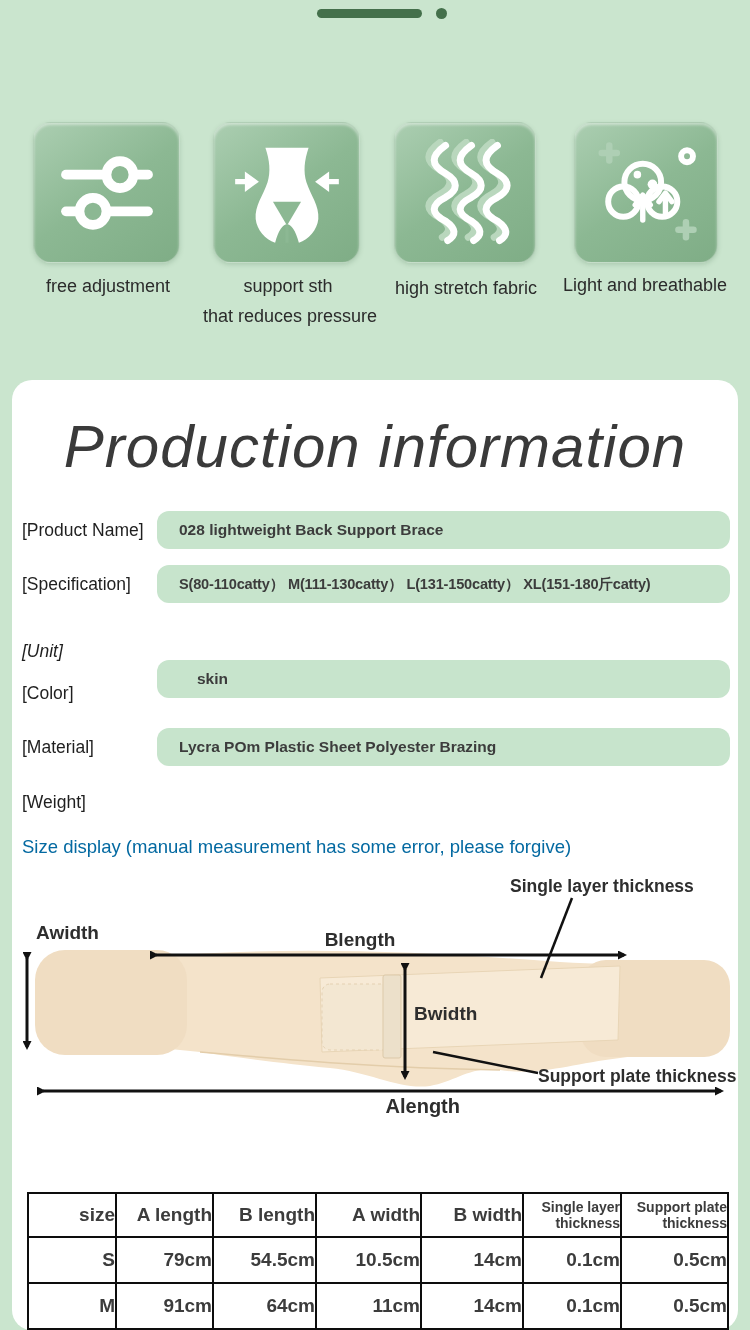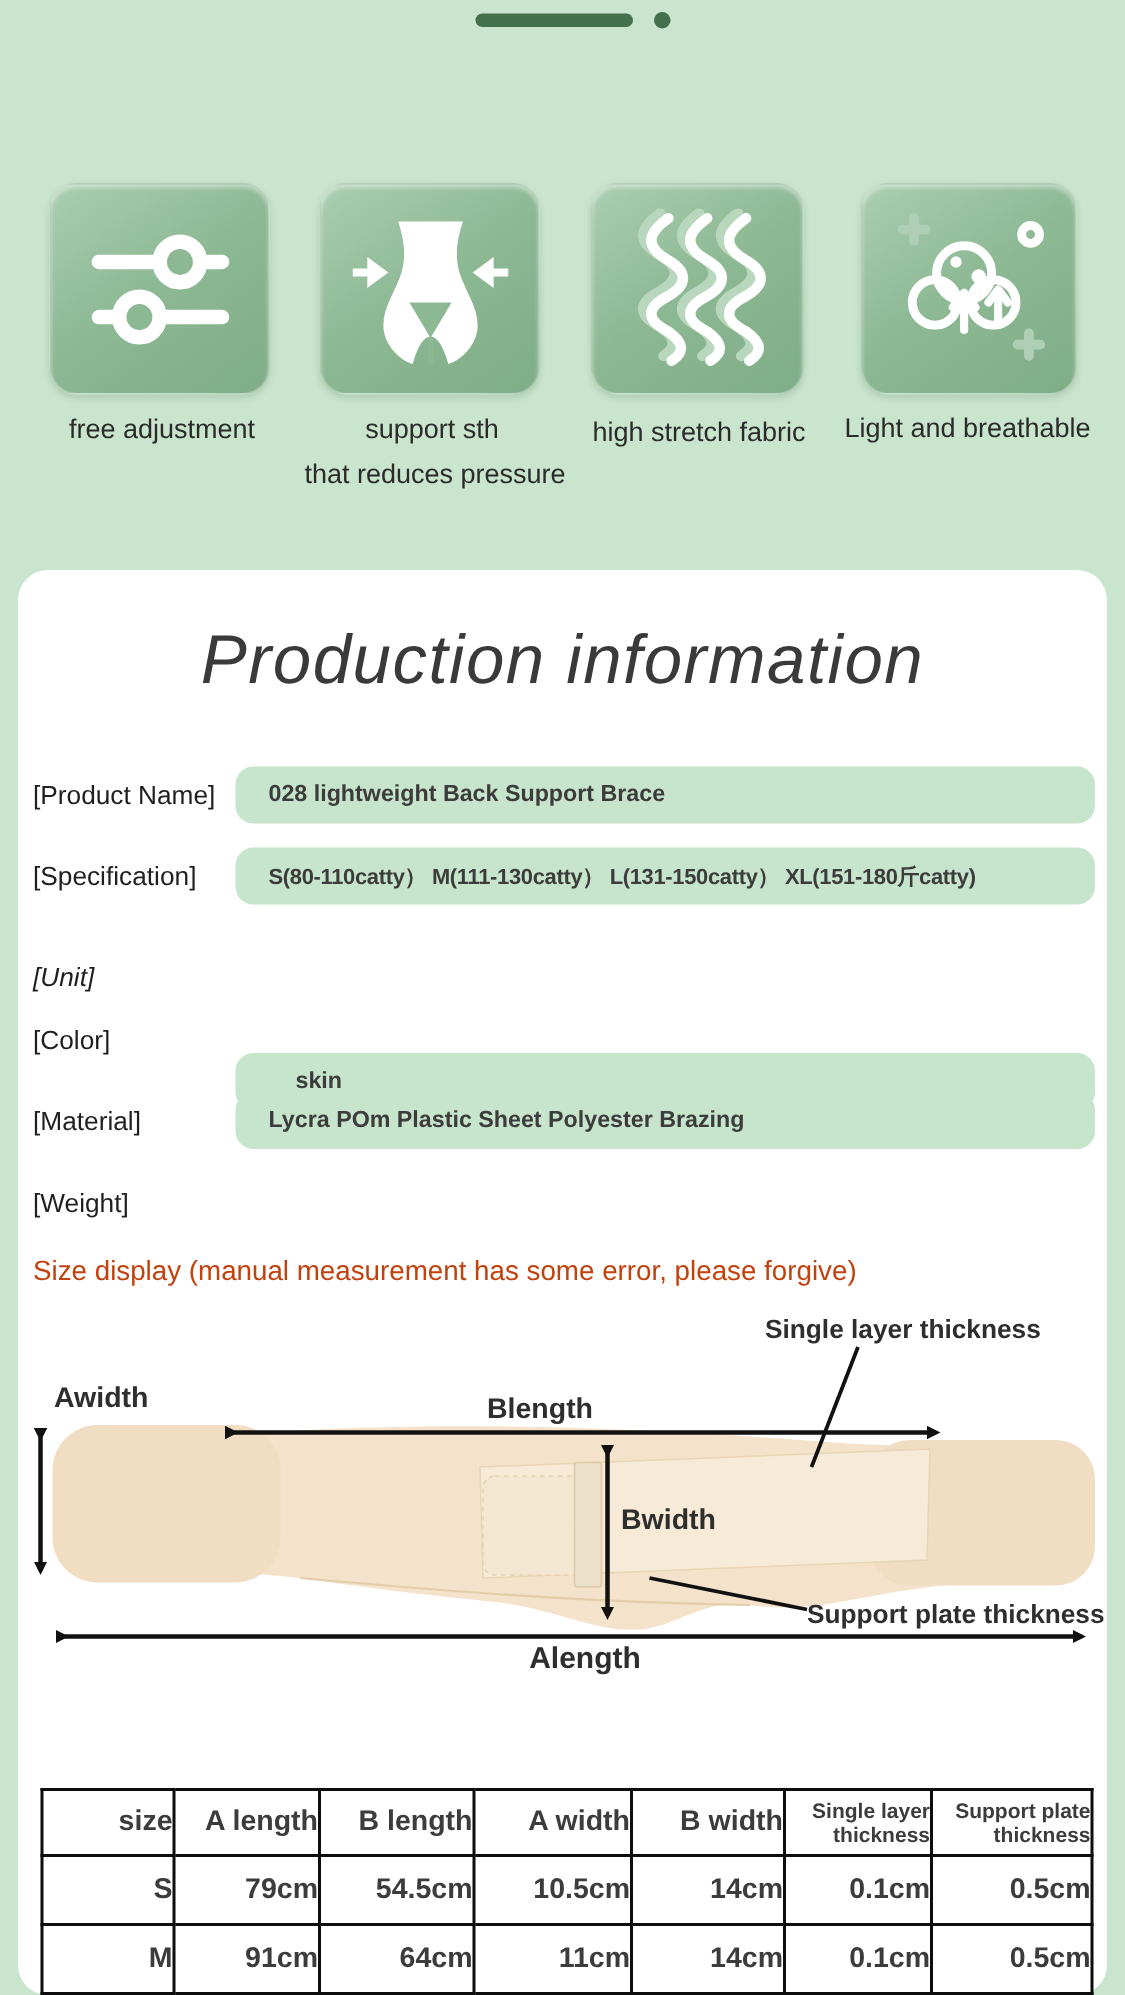--- a/index.html
+++ b/index.html
@@ -16,37 +16,37 @@
         border:1px solid rgba(255,255,255,.35);
         box-shadow:inset 0 2px 3px rgba(255,255,255,.45), 0 2px 4px rgba(90,130,100,.25);
         display:flex;align-items:center;justify-content:center;}
   .tile svg{width:108px;height:108px;display:block;}
   .feat-label{position:absolute;width:220px;text-align:center;font-size:18px;font-weight:500;color:#2b2b2b;}
 
   
   .card{position:absolute;left:12px;top:380px;width:726px;height:950px;background:#ffffff;border-radius:20px;}
 
   .prod-title{position:absolute;left:0;top:412px;width:750px;text-align:center;
-              font-style:italic;font-size:46px;font-weight:400;color:#3a3a3a;letter-spacing:1px;}
+              font-style:italic;font-size:60px;font-weight:400;color:#3a3a3a;letter-spacing:1px;}
 
   .field-label{position:absolute;left:22px;height:38px;line-height:38px;font-size:17.5px;font-weight:500;color:#1f1f1f;}
   .field-pill{position:absolute;left:157px;width:573px;height:38px;border-radius:12px;background:#c7e4cc;
               display:flex;align-items:center;padding:0 0 0 22px;box-sizing:border-box;}
   .field-value{font-size:15.5px;font-weight:600;color:#3c3c3c;white-space:nowrap;}
   .field-value.tight{font-size:14.6px;letter-spacing:-0.2px;}
 
-  .size-note{position:absolute;left:22px;top:836px;font-size:18.5px;font-weight:500;color:#c2410c;}
+  .size-note{position:absolute;left:22px;top:836px;font-size:18.5px;font-weight:500;color:#0369a1;}
 
   
   .diagram-svg{position:absolute;left:0;top:865px;}
   .dlabel{position:absolute;font-weight:600;color:#2e2e2e;white-space:nowrap;}
   .dl-awidth{left:36px;top:922px;font-size:19px;}
   .dl-blength{left:300px;top:929px;width:120px;text-align:center;font-size:19px;}
   .dl-bwidth{left:414px;top:1003px;font-size:19px;}
-  .dl-alength{left:320px;top:1095px;width:140px;text-align:center;font-size:20px;}
+  .dl-alength{left:320px;top:1095px;width:140px;text-align:right;font-size:20px;}
   .dl-single{left:510px;top:876px;font-size:17.5px;}
   .dl-support{left:538px;top:1066px;font-size:17.5px;}
 
   
   table.size-table{position:absolute;left:27px;top:1192px;width:700px;border-collapse:collapse;table-layout:fixed;
                    background:#ffffff;}
   .size-table th,.size-table td{border:2.5px solid #0d0d0d;text-align:right;vertical-align:middle;color:#3c3c3c;padding:0;}
   .size-table thead tr{height:44px;}
   .size-table tbody tr{height:46px;}
   .size-table th{font-size:19px;font-weight:600;}
@@ -136,21 +136,21 @@
   </div>
 
   <div class="field-label" style="top:565px;">[Specification]</div>
   <div class="field-pill" style="top:565px;">
     <span class="field-value tight">S(80-110catty）  M(111-130catty） L(131-150catty）  XL(151-180斤catty)</span>
   </div>
 
   <div class="field-label" style="top:632px;font-style:italic;">[Unit]</div>
 
   <div class="field-label" style="top:674px;">[Color]</div>
-  <div class="field-pill" style="top:702px;padding-left:40px;">
+  <div class="field-pill" style="top:660px;padding-left:40px;">
     <span class="field-value">skin</span>
   </div>
 
   <div class="field-label" style="top:728px;">[Material]</div>
   <div class="field-pill" style="top:728px;">
     <span class="field-value">Lycra POm Plastic Sheet Polyester Brazing</span>
   </div>
 
   <div class="field-label" style="top:783px;">[Weight]</div>
 

